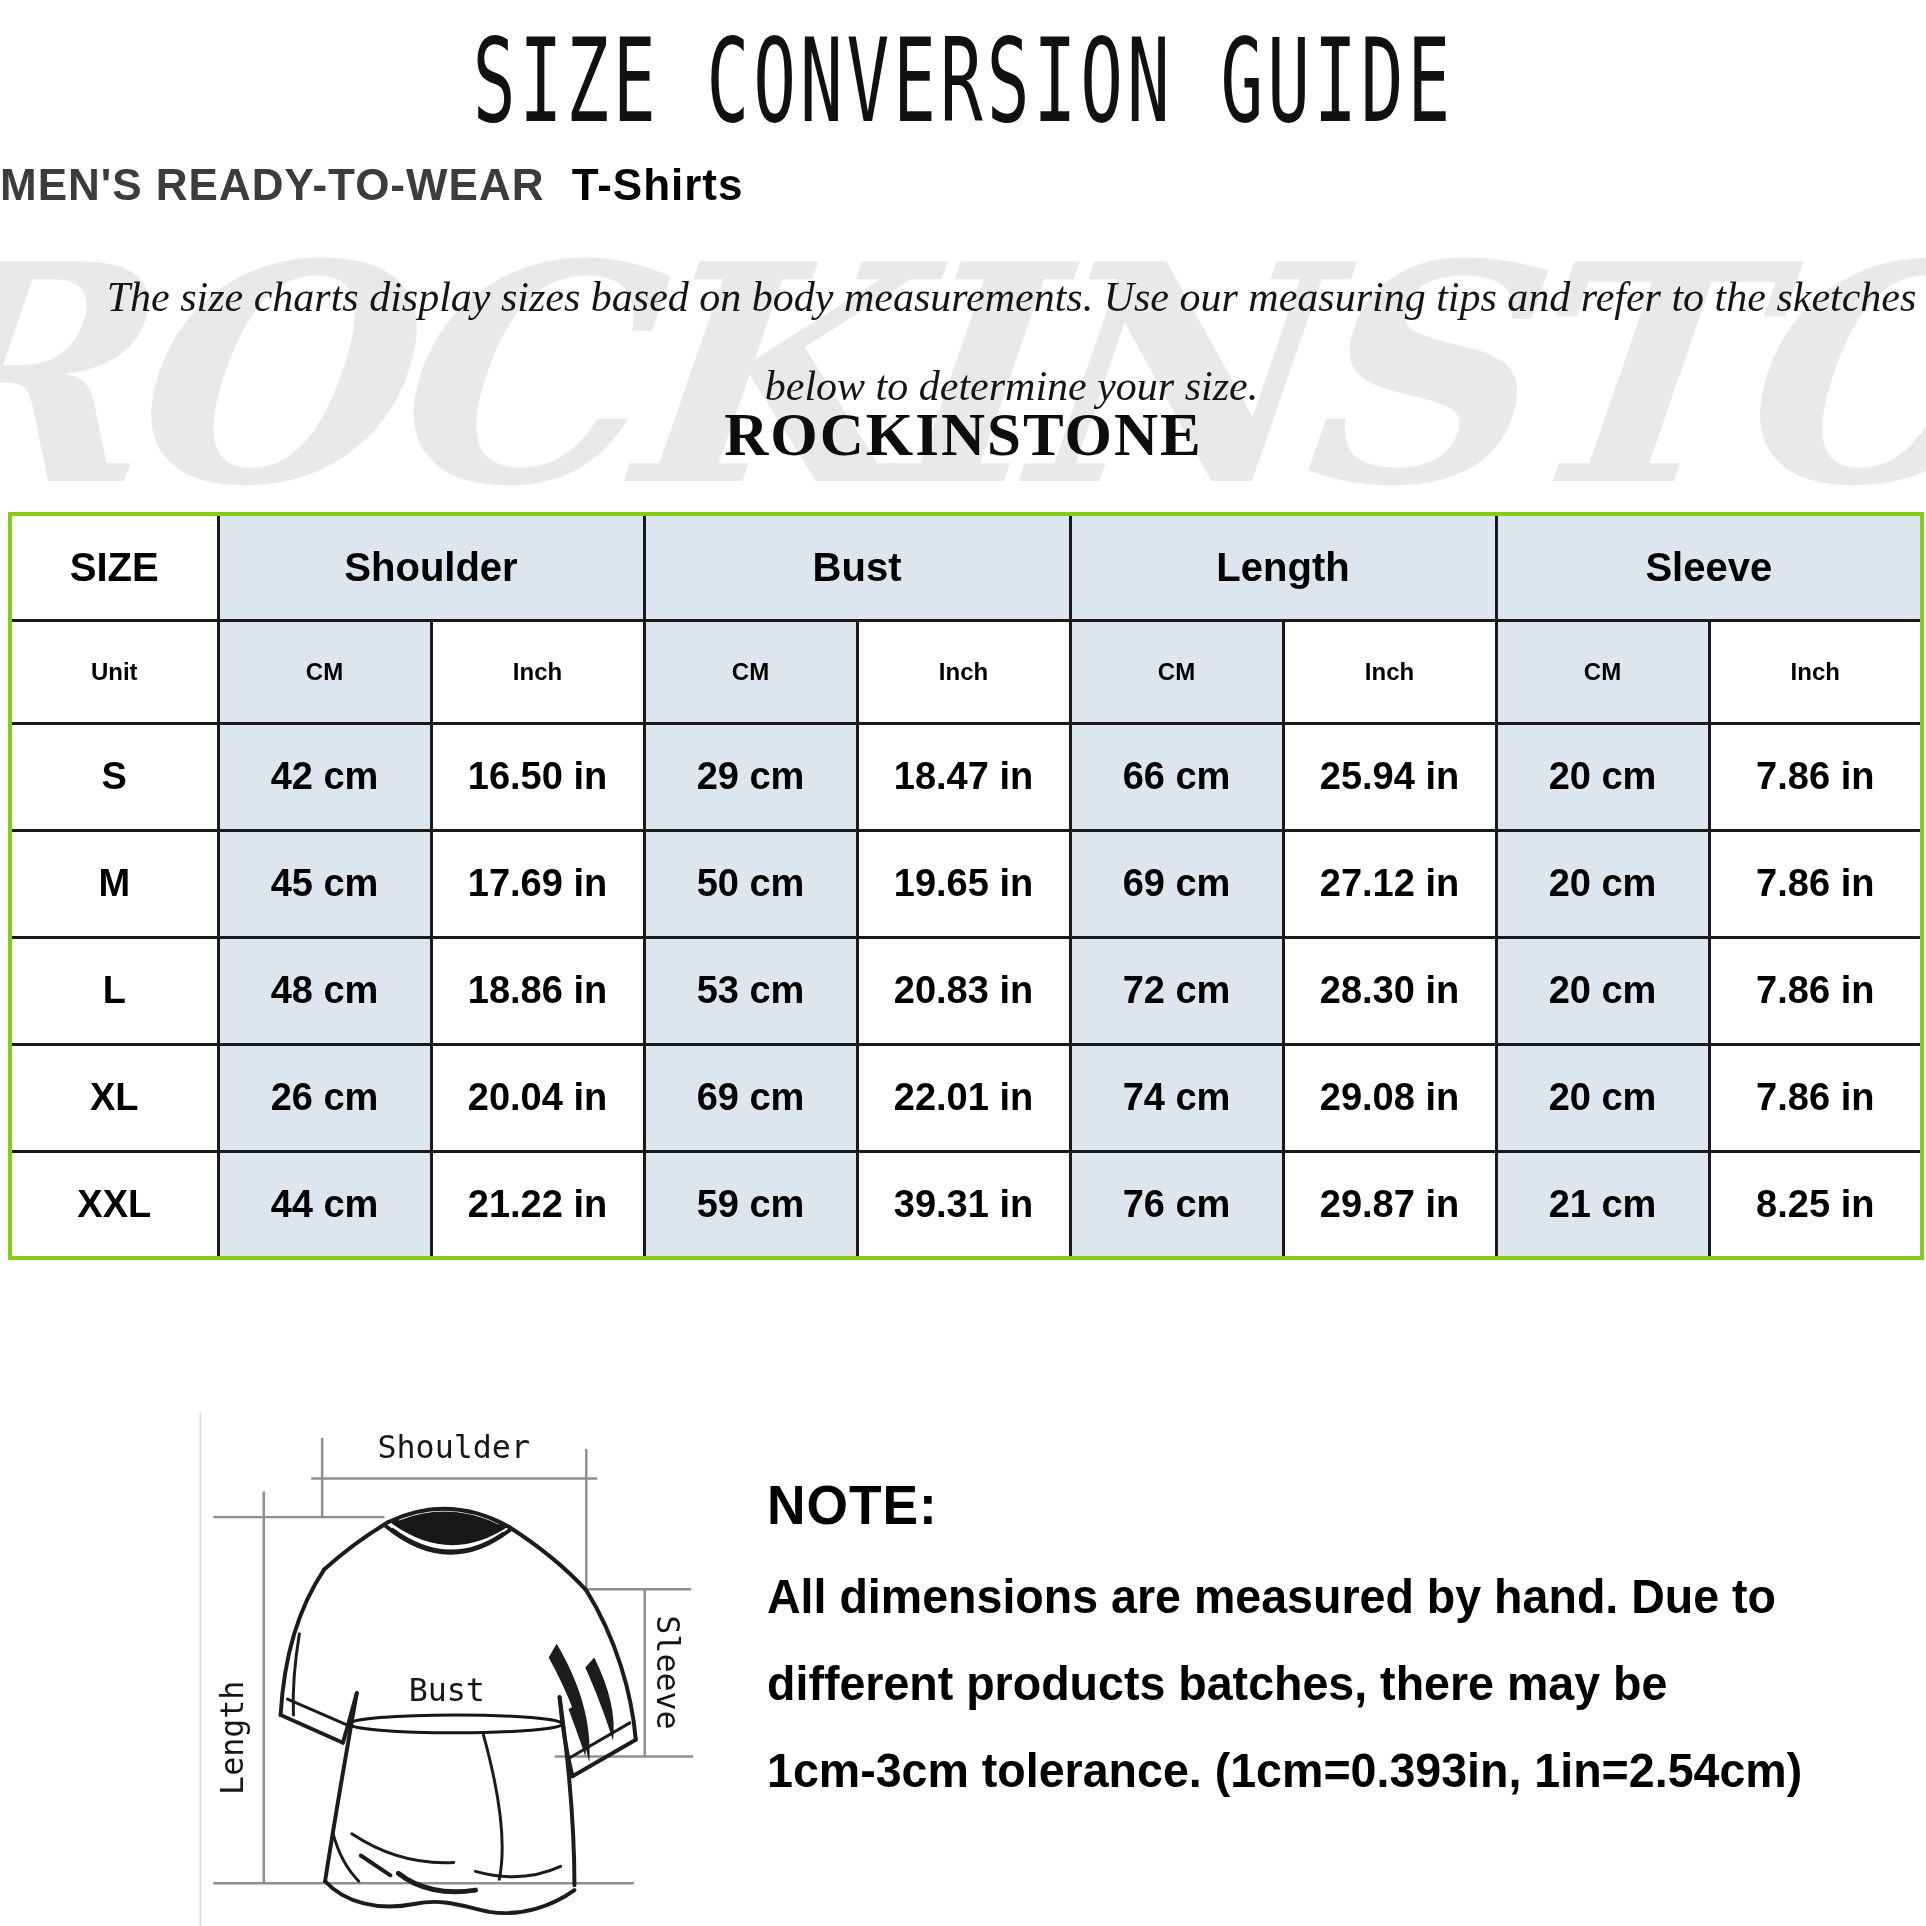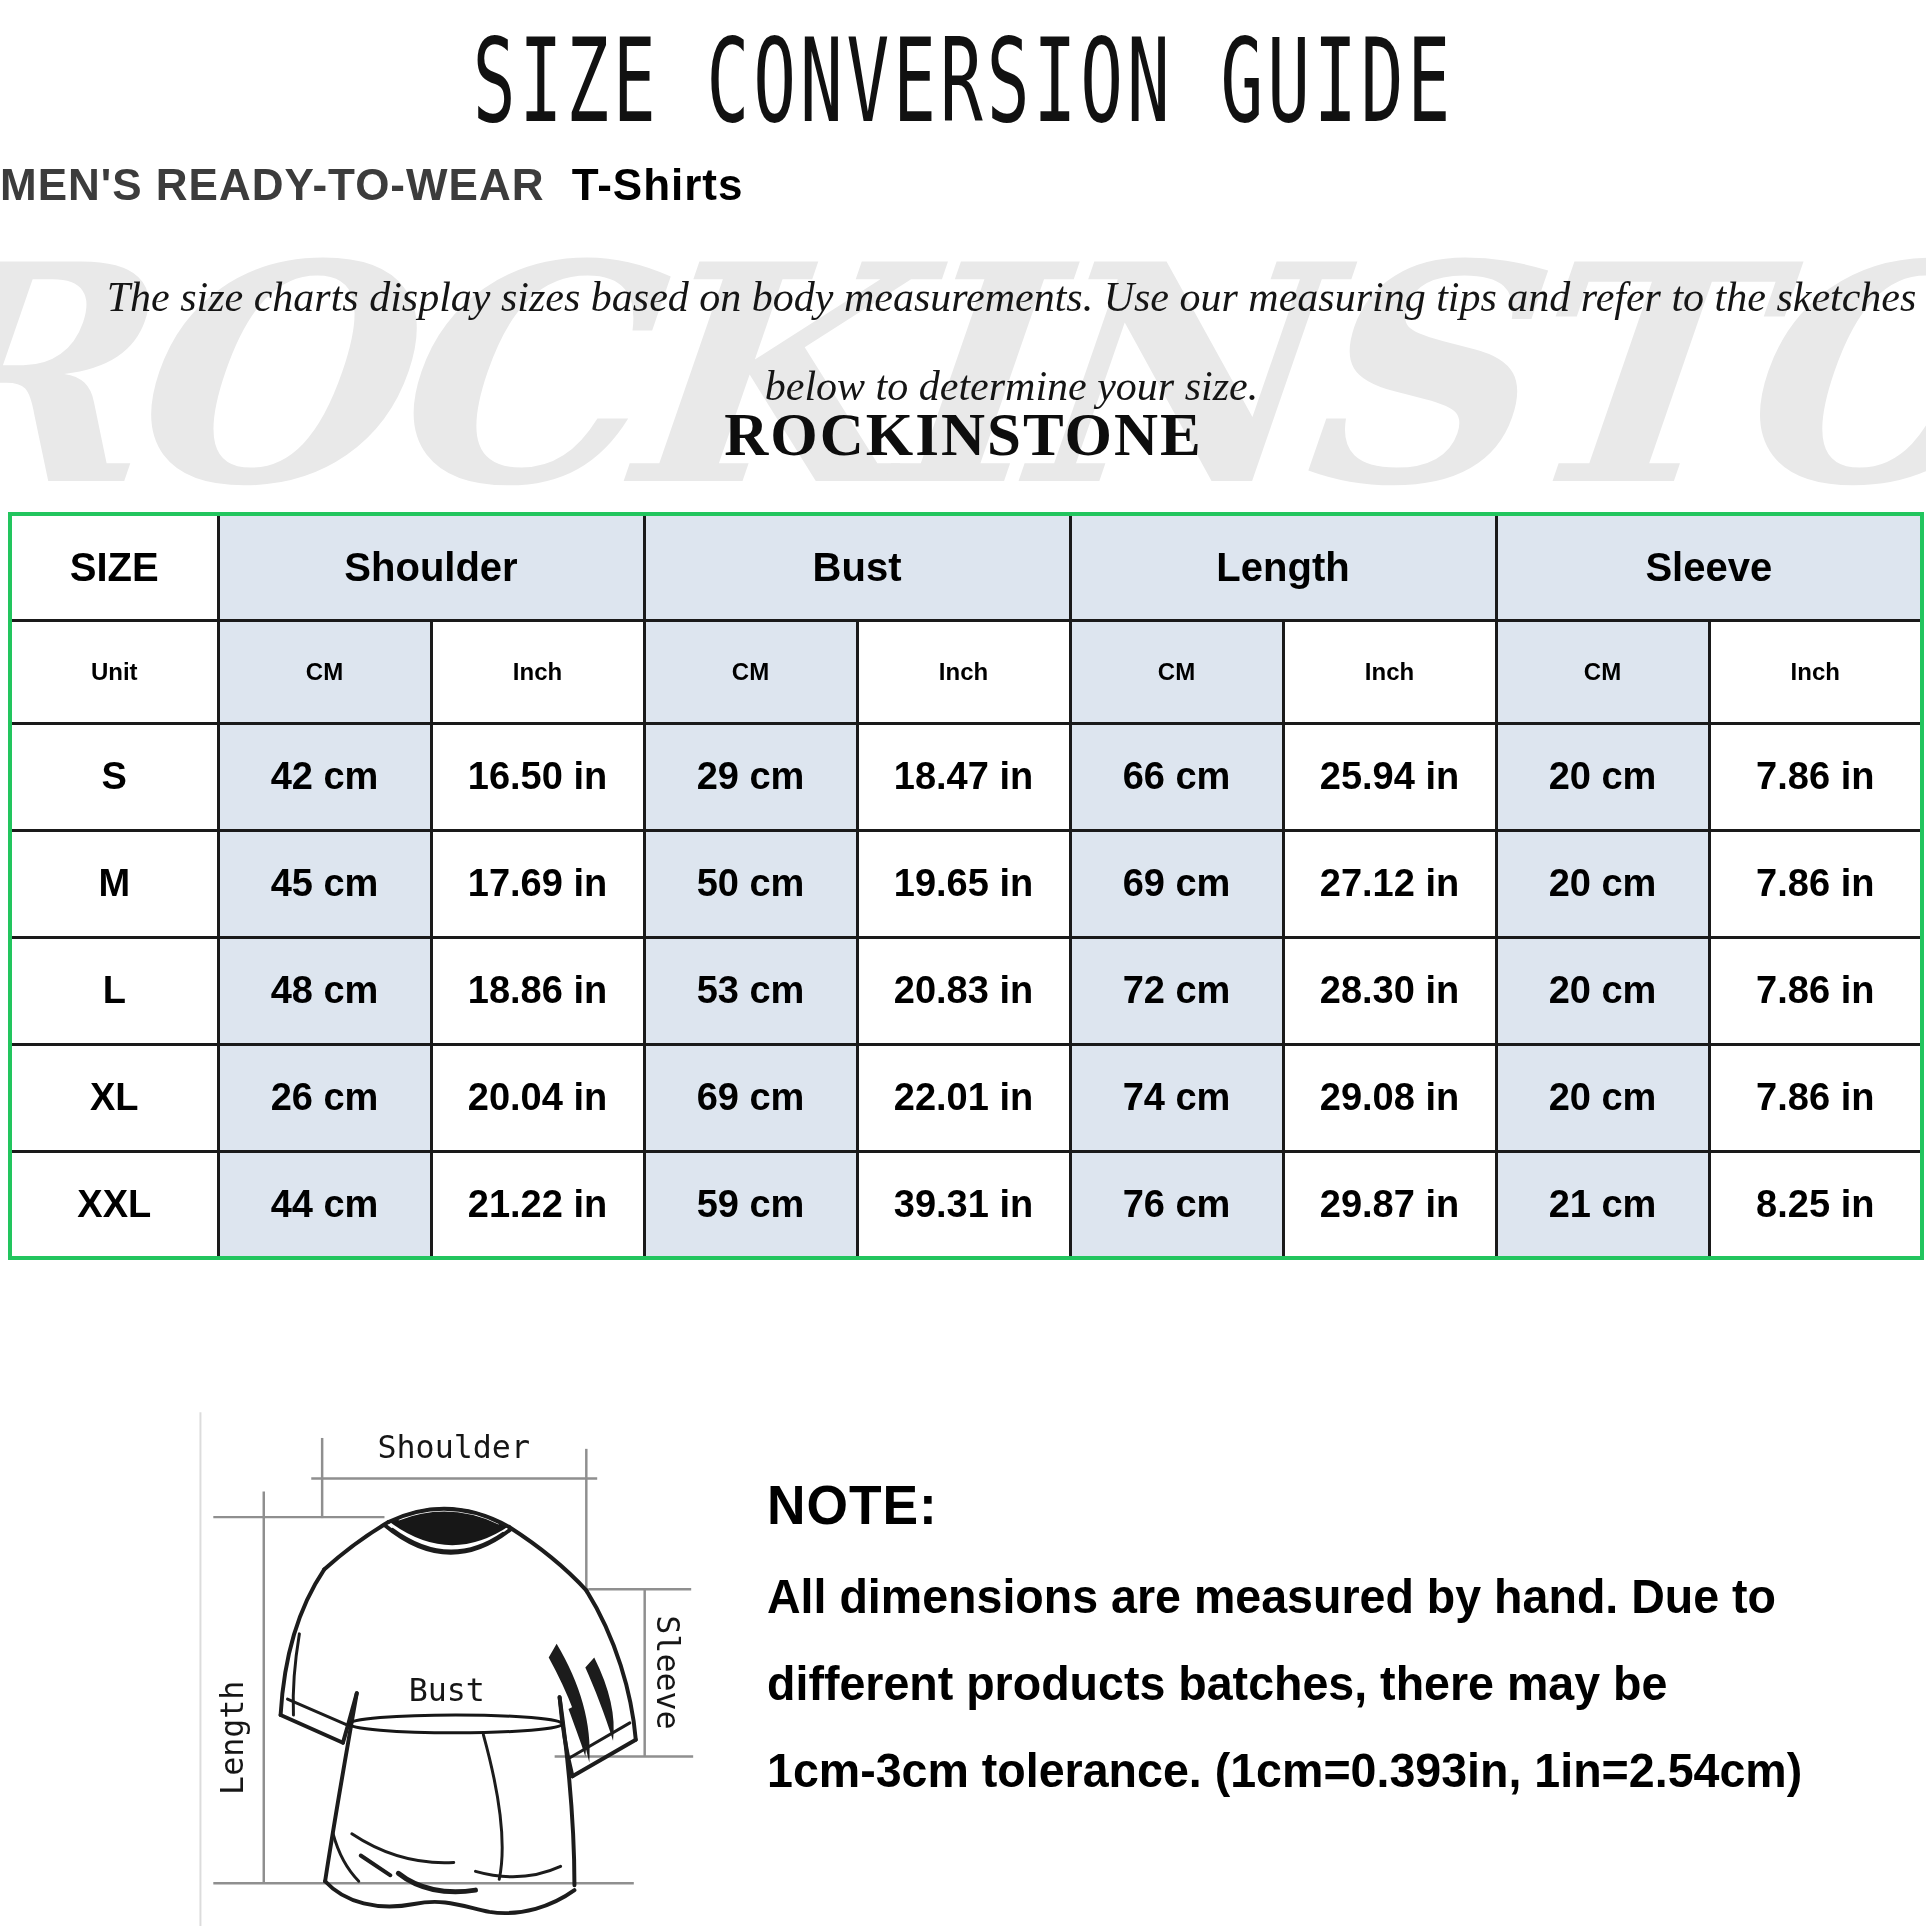--- a/index.html
+++ b/index.html
@@ -24,21 +24,21 @@
   .desc { top:253px; left:0; width:100%; text-align:center; z-index:1;
     font-family:"Liberation Serif", serif; font-style:italic;
     font-size:42px; line-height:89px; color:#151515;margin-left:48px; }
   .brand { top:400px; left:0; width:100%; text-align:center; z-index:1;
     font-family:"Liberation Serif", serif; font-weight:bold;
     font-size:61px; letter-spacing:2px; color:#0d0d0d; }
 
   
   table.size-table { left:8px; top:512px; width:1911px; z-index:2;
     border-collapse:collapse; table-layout:fixed;
-    border:4px solid #22c55e; background:#fff; }
+    border:4px solid #84cc16; background:#fff; }
   .size-table th, .size-table td { border:3px solid #1a1a1a; text-align:center;
     vertical-align:middle; font-weight:bold; color:#000; background:#fff; padding:0; }
   .size-table .blue { background:#dde5ef; }
   .size-table thead tr.group-row th { height:106px; font-size:40px; }
   .size-table thead tr.unit-row th { height:103px; font-size:24px; }
   .size-table tbody td { height:107px; font-size:38px; }
   col.col-size { width:208px; } col.col-val { width:213px; }
 
   
   .sketch { left:149px; top:1408px; width:653px; height:519px; z-index:1; }

